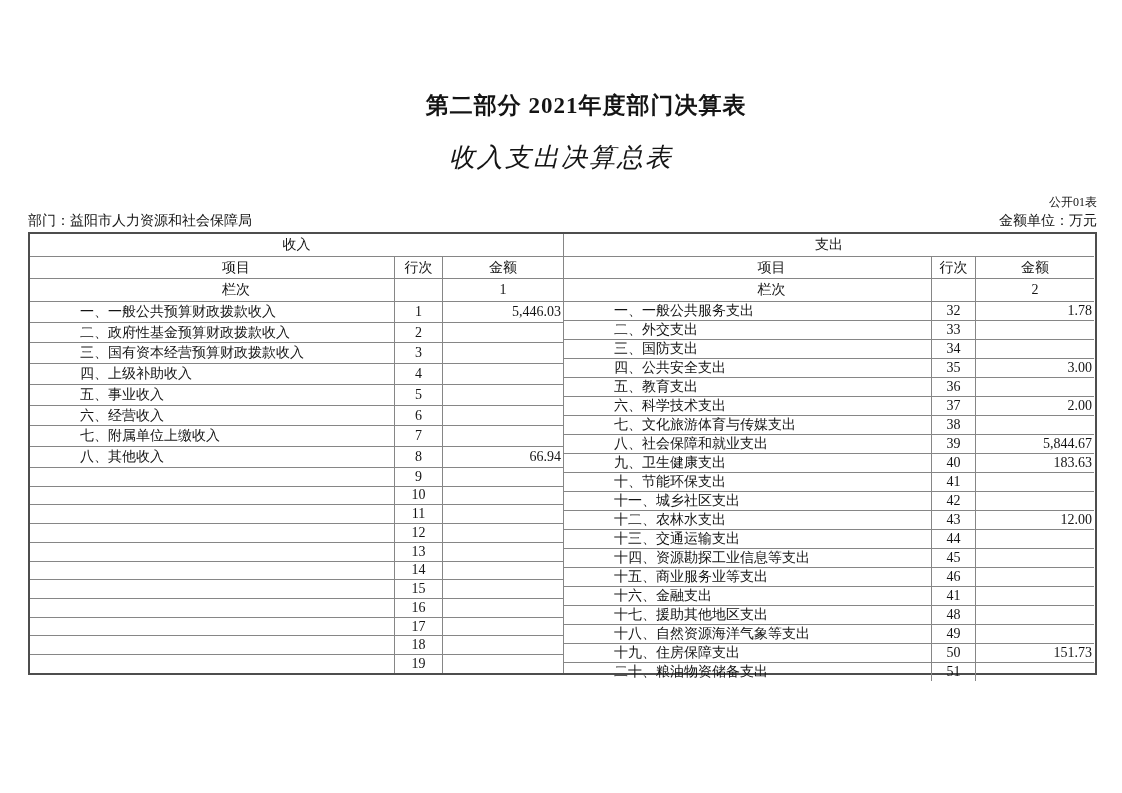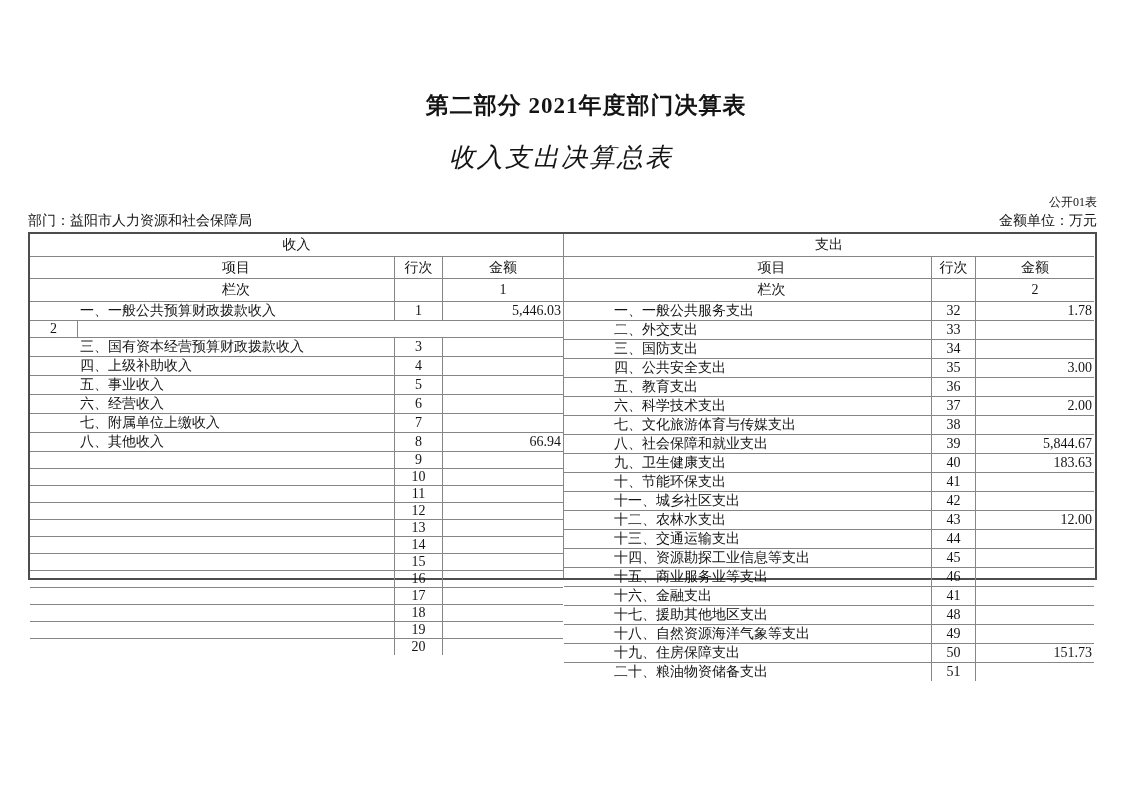--- a/index.html
+++ b/index.html
@@ -20,21 +20,21 @@
   .code-line {
     position:absolute; top:194px; right:25px; font-size:12px;
   }
   .dept-line {
     position:absolute; top:212px; left:28px; font-size:14px;
   }
   .unit-line {
     position:absolute; top:212px; right:25px; font-size:14px;
   }
   .acct-table {
-    position:absolute; top:232px; left:28px; width:1069px; height:348px;
+    position:absolute; top:232px; left:28px; width:1069px; height:443px;
     border:2px solid #4d4d4d;
     display:flex; flex-direction:row;
     font-size:14px;
   }
   .half { display:flex; flex-direction:column; height:100%; }
   .half-left { width:533px; }
   .half-right { width:531px; border-left:1px solid #868686; }
   .sec-row { height:23px; flex:0 0 23px; border-bottom:1px solid #868686;
     display:flex; align-items:center; justify-content:center; }
   .col-row, .idx-row, .trow { display:flex; flex-direction:row; border-bottom:1px solid #868686; }
@@ -76,20 +76,21 @@
       <div class="cell c-no hdr"></div>
       <div class="cell c-amt hdr">1</div>
     </div>
     <div class="rows-area" id="income-rows">
         <div class="trow">
           <div class="cell c-item">一、一般公共预算财政拨款收入</div>
           <div class="cell c-no">1</div>
           <div class="cell c-amt">5,446.03</div>
         </div>
         <div class="trow">
+          <div class="cell c-item">二、政府性基金预算财政拨款收入</div>
           <div class="cell c-no">2</div>
           <div class="cell c-amt"></div>
         </div>
         <div class="trow">
           <div class="cell c-item">三、国有资本经营预算财政拨款收入</div>
           <div class="cell c-no">3</div>
           <div class="cell c-amt"></div>
         </div>
         <div class="trow">
           <div class="cell c-item">四、上级补助收入</div>
@@ -162,25 +163,20 @@
           <div class="cell c-amt"></div>
         </div>
         <div class="trow">
           <div class="cell c-item"></div>
           <div class="cell c-no">18</div>
           <div class="cell c-amt"></div>
         </div>
         <div class="trow">
           <div class="cell c-item"></div>
           <div class="cell c-no">19</div>
-          <div class="cell c-amt"></div>
-        </div>
-        <div class="trow">
-          <div class="cell c-item"></div>
-          <div class="cell c-no">20</div>
           <div class="cell c-amt"></div>
         </div>
       </div>
   </div>
 
   <div class="half half-right">
     <div class="sec-row">支出</div>
     <div class="col-row">
       <div class="cell c-item hdr">项目</div>
       <div class="cell c-no hdr">行次</div>

